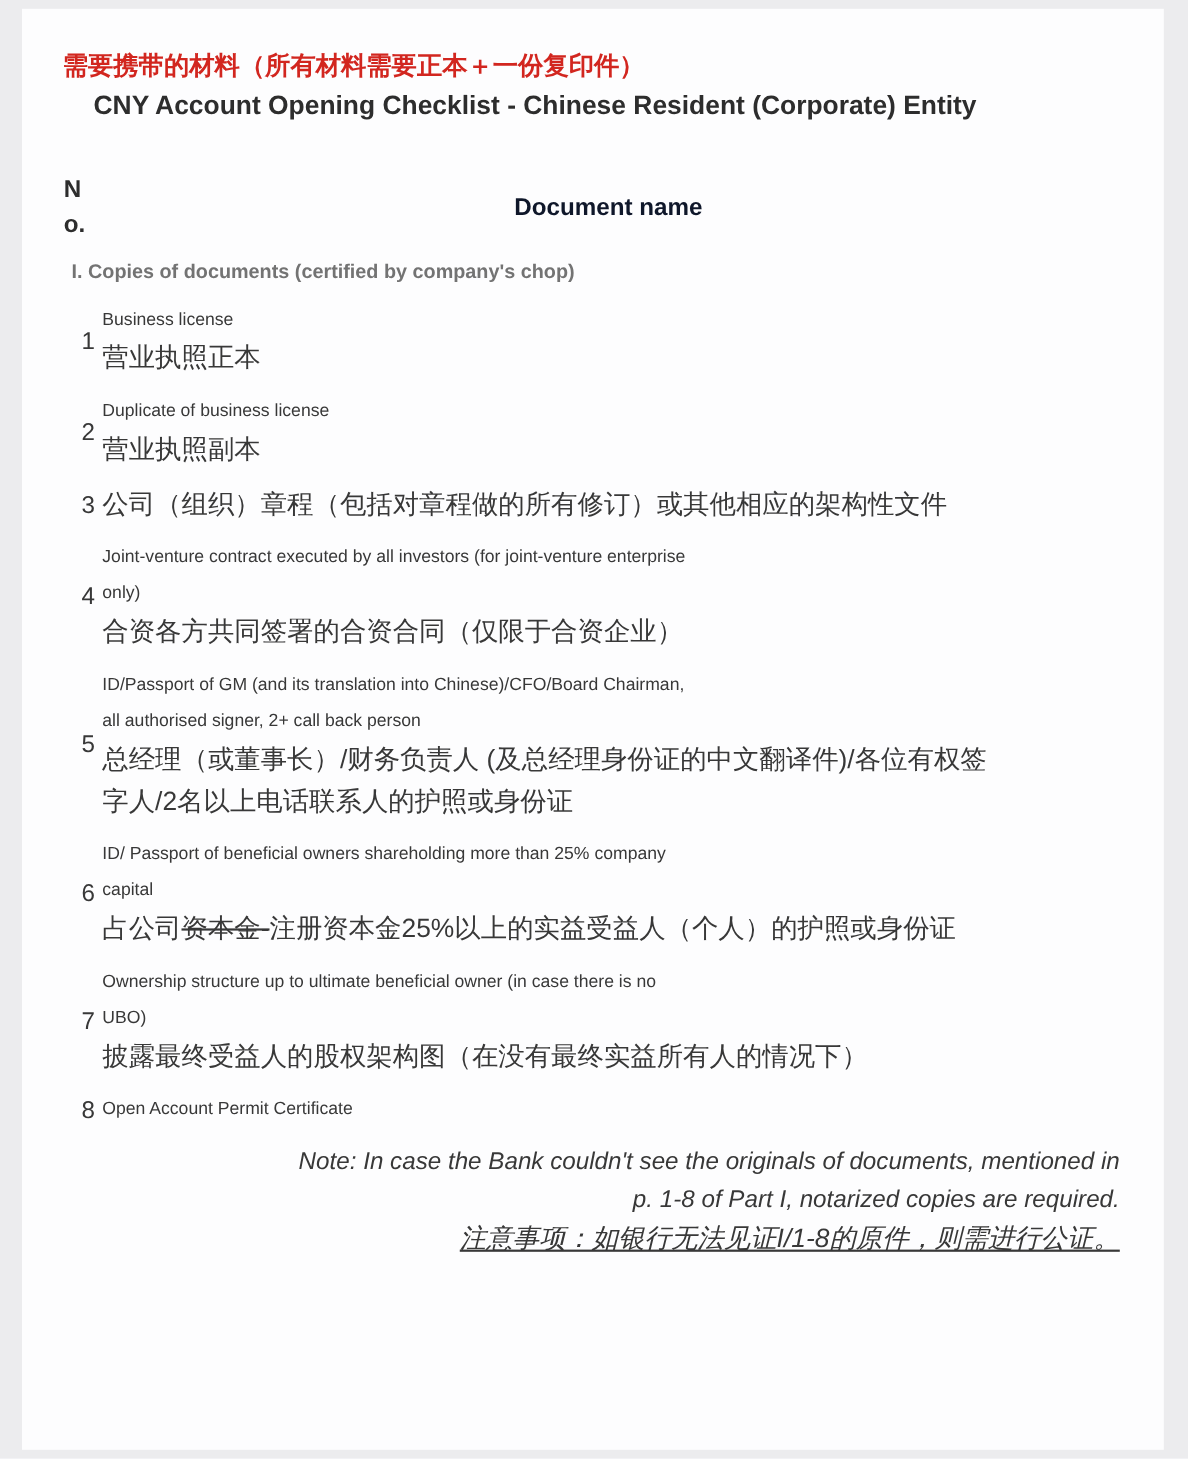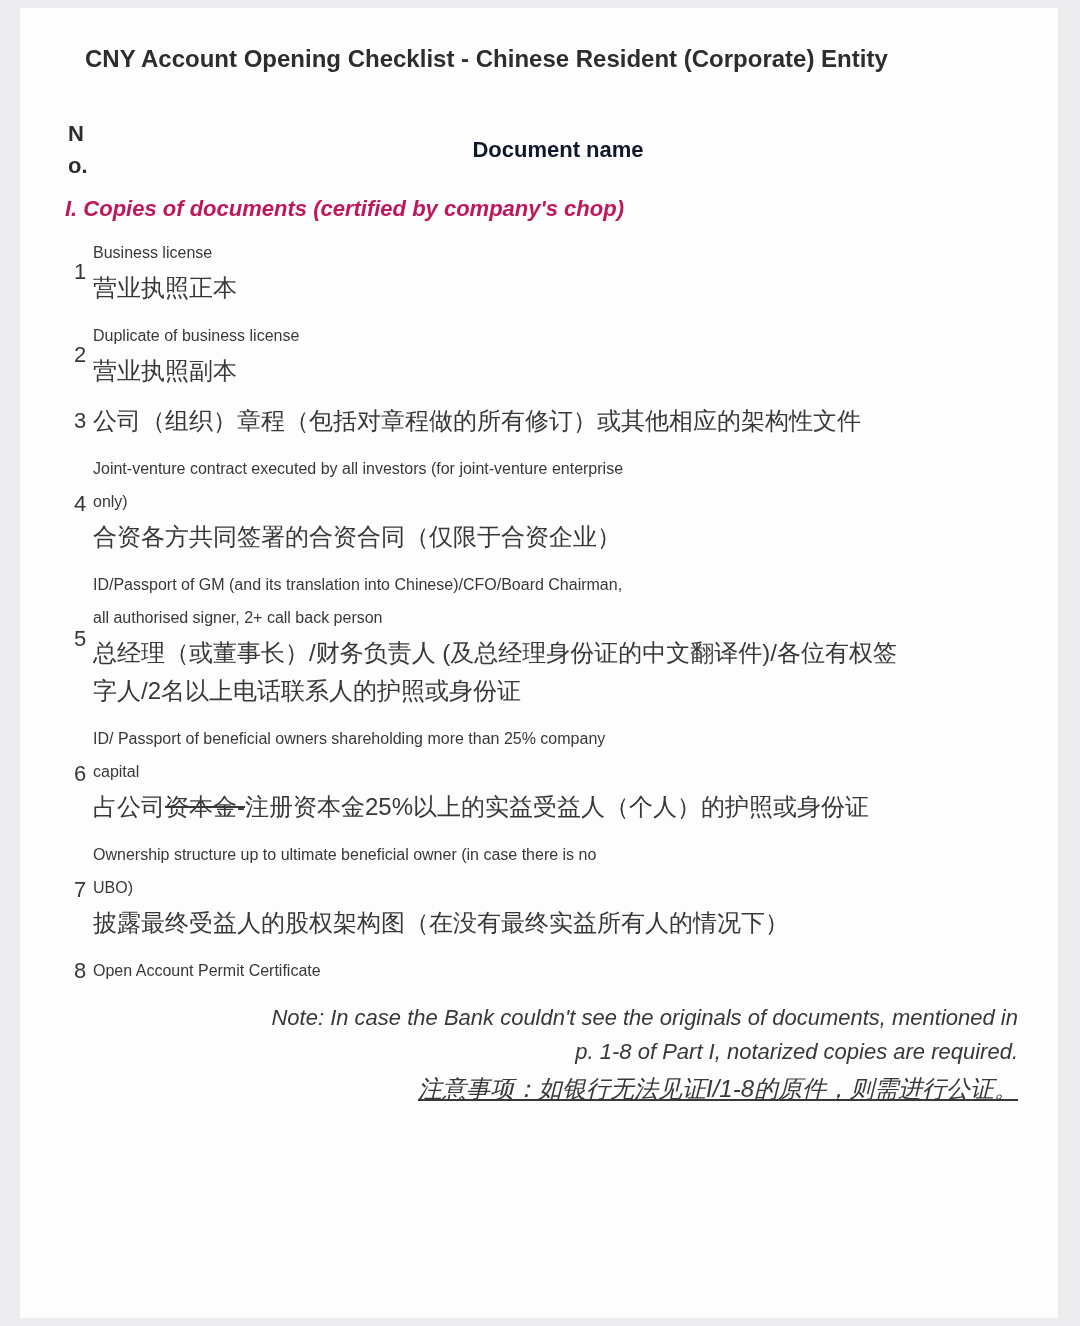--- a/index.html
+++ b/index.html
@@ -39,42 +39,41 @@
     color: #2d2d2d;
     margin: 0 0 0 28px;
   }
   .thead {
     display: flex;
     align-items: center;
     margin-top: 44px;
   }
   .no-header {
     width: 30px;
-    margin-left: 11px;
+    margin-left: 1px;
     font-weight: bold;
     font-size: 22px;
     line-height: 32px;
     word-break: break-all;
     color: #2d2d2d;
     flex-shrink: 0;
   }
   .doc-header {
     flex: 1;
     text-align: center;
     font-weight: bold;
     font-size: 22px;
     color: #0f172a;
   }
   .section-heading {
     font-weight: bold;
-    font-size: 22px;
+    font-size: 18px;
     line-height: 30px;
-    color: #be185d;
+    color: #737373;
     margin: 12px 0 12px 8px;
-    font-style: italic;
   }
   .row {
     display: flex;
     align-items: center;
     margin-bottom: 12px;
   }
   .cell-no {
     width: 36px;
     padding-left: 17px;
     box-sizing: border-box;
@@ -111,20 +110,21 @@
     font-size: 24px;
     line-height: 40px;
     text-decoration: underline;
   }
 </style>
 </head>
 <body>
 
 <div class="page">
 
+  <div class="red-title">需要携带的材料（所有材料需要正本＋一份复印件）</div>
   <div class="main-title">CNY Account Opening Checklist - Chinese Resident (Corporate) Entity</div>
 
   <div class="thead">
     <div class="no-header">No.</div>
     <div class="doc-header">Document name</div>
   </div>
 
   <div class="section-heading">I. Copies of documents (certified by company's chop)</div>
 
   <div class="row">

